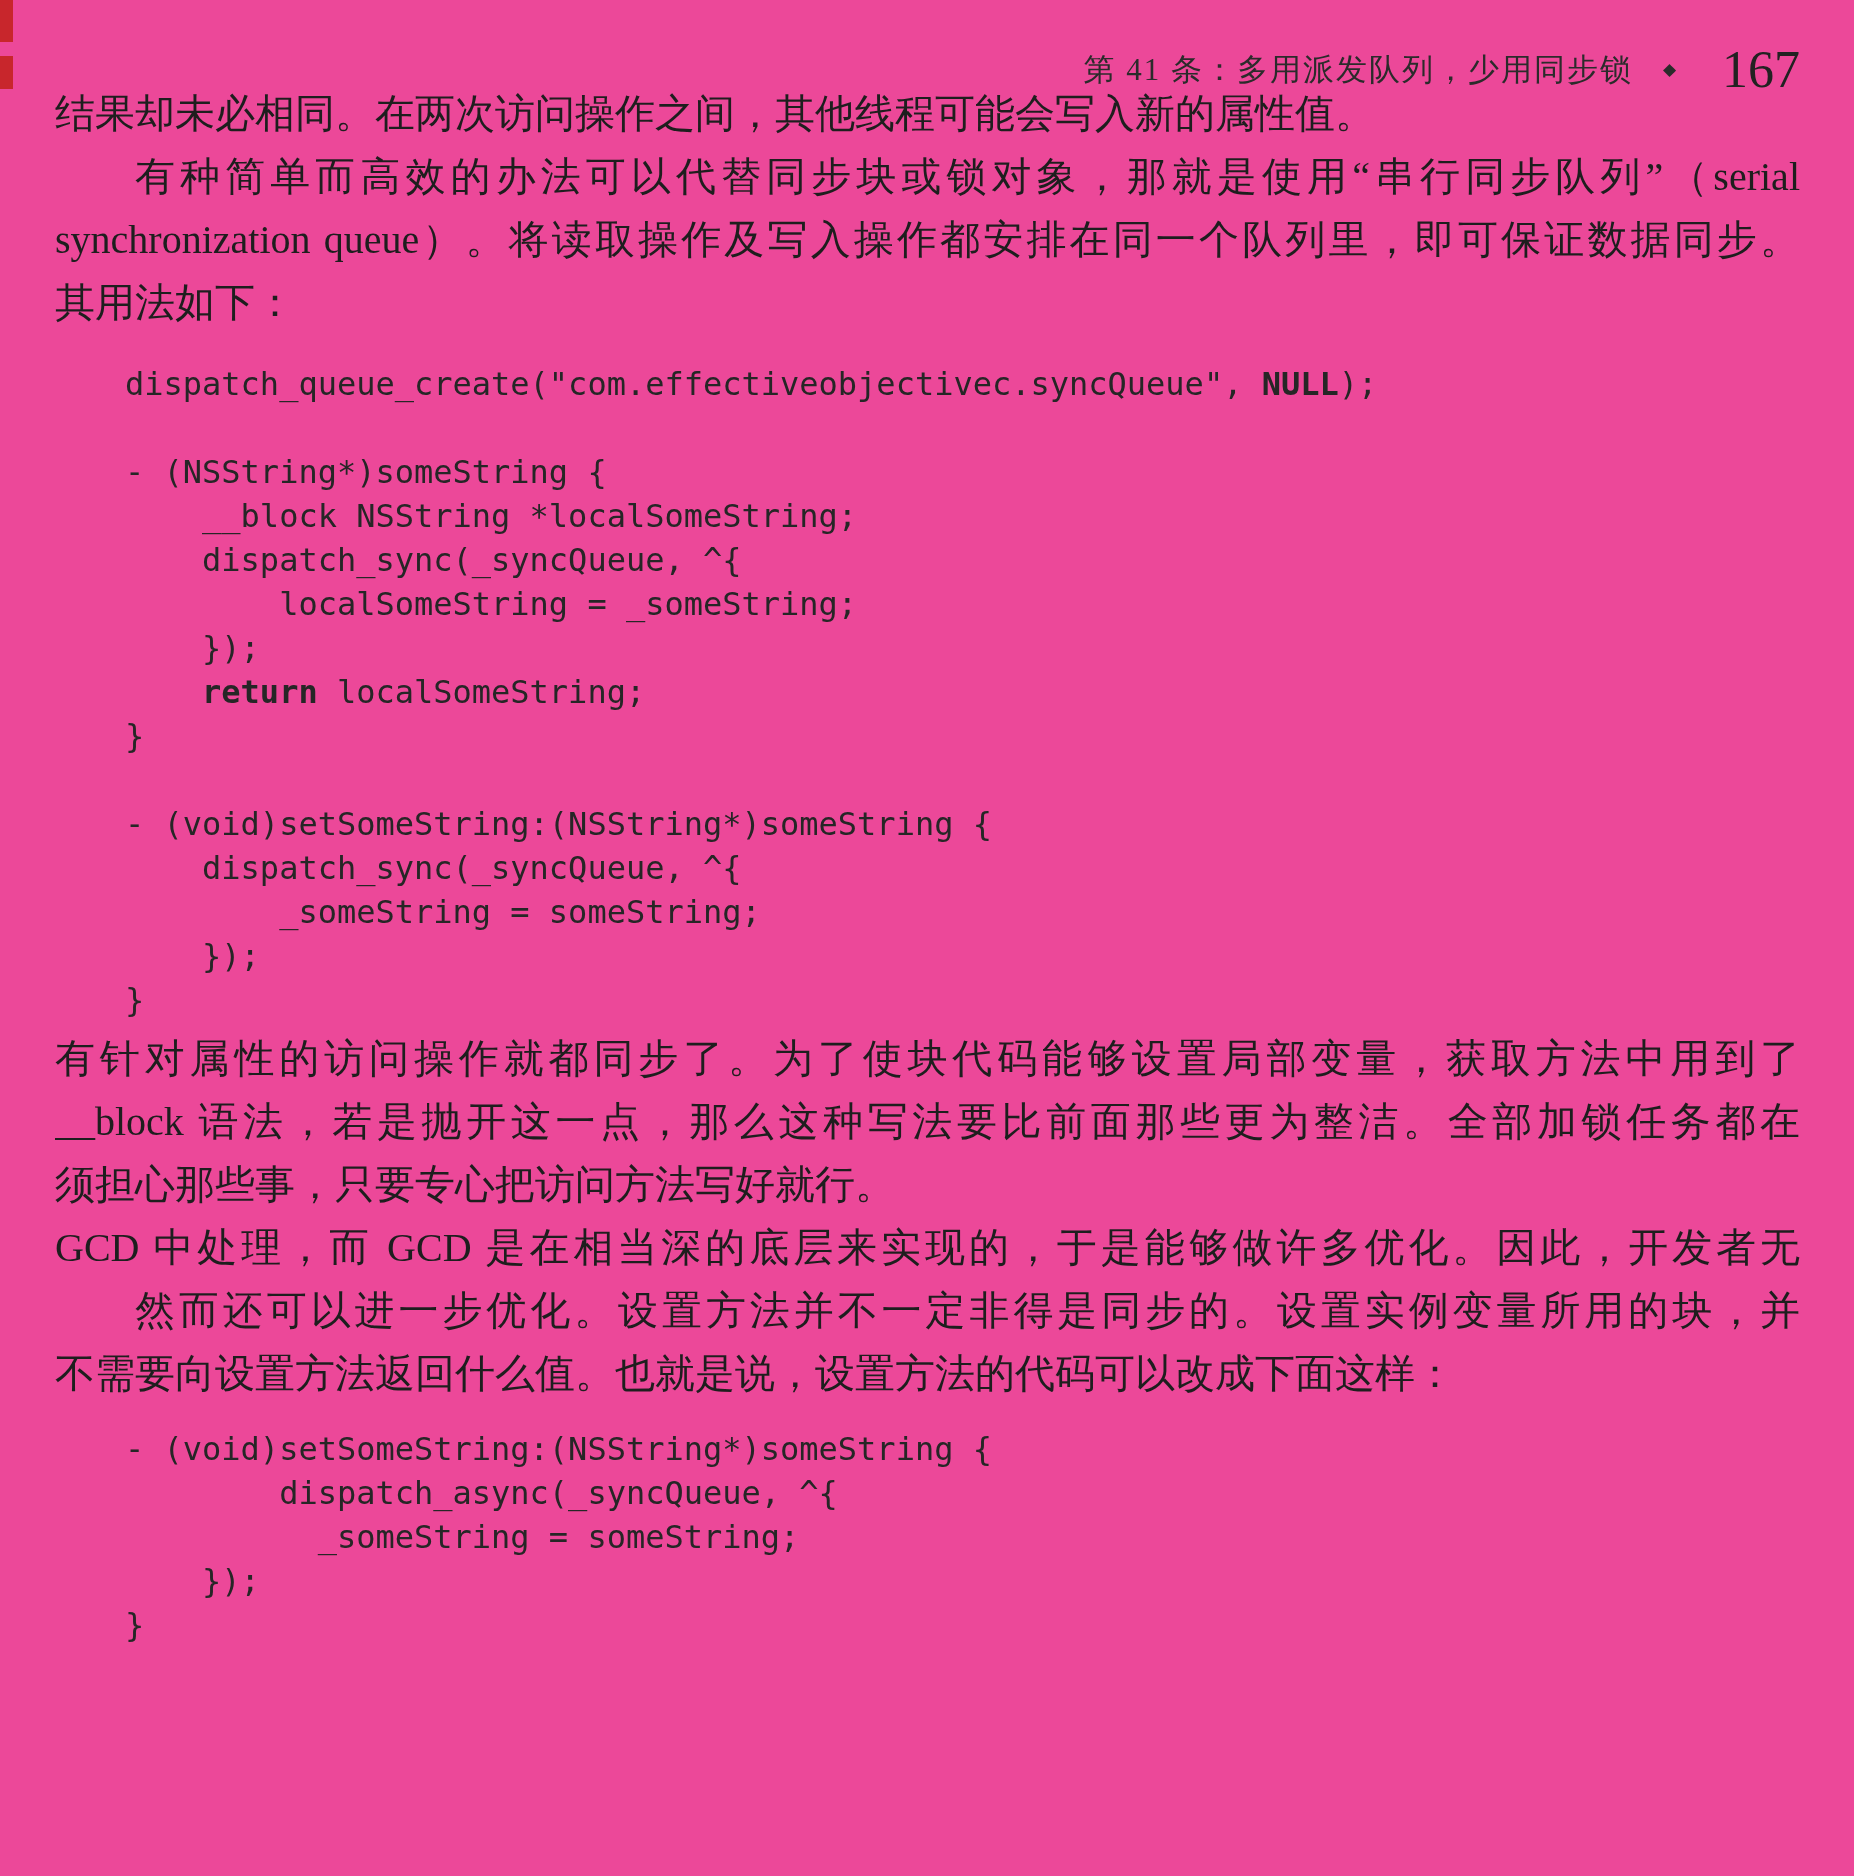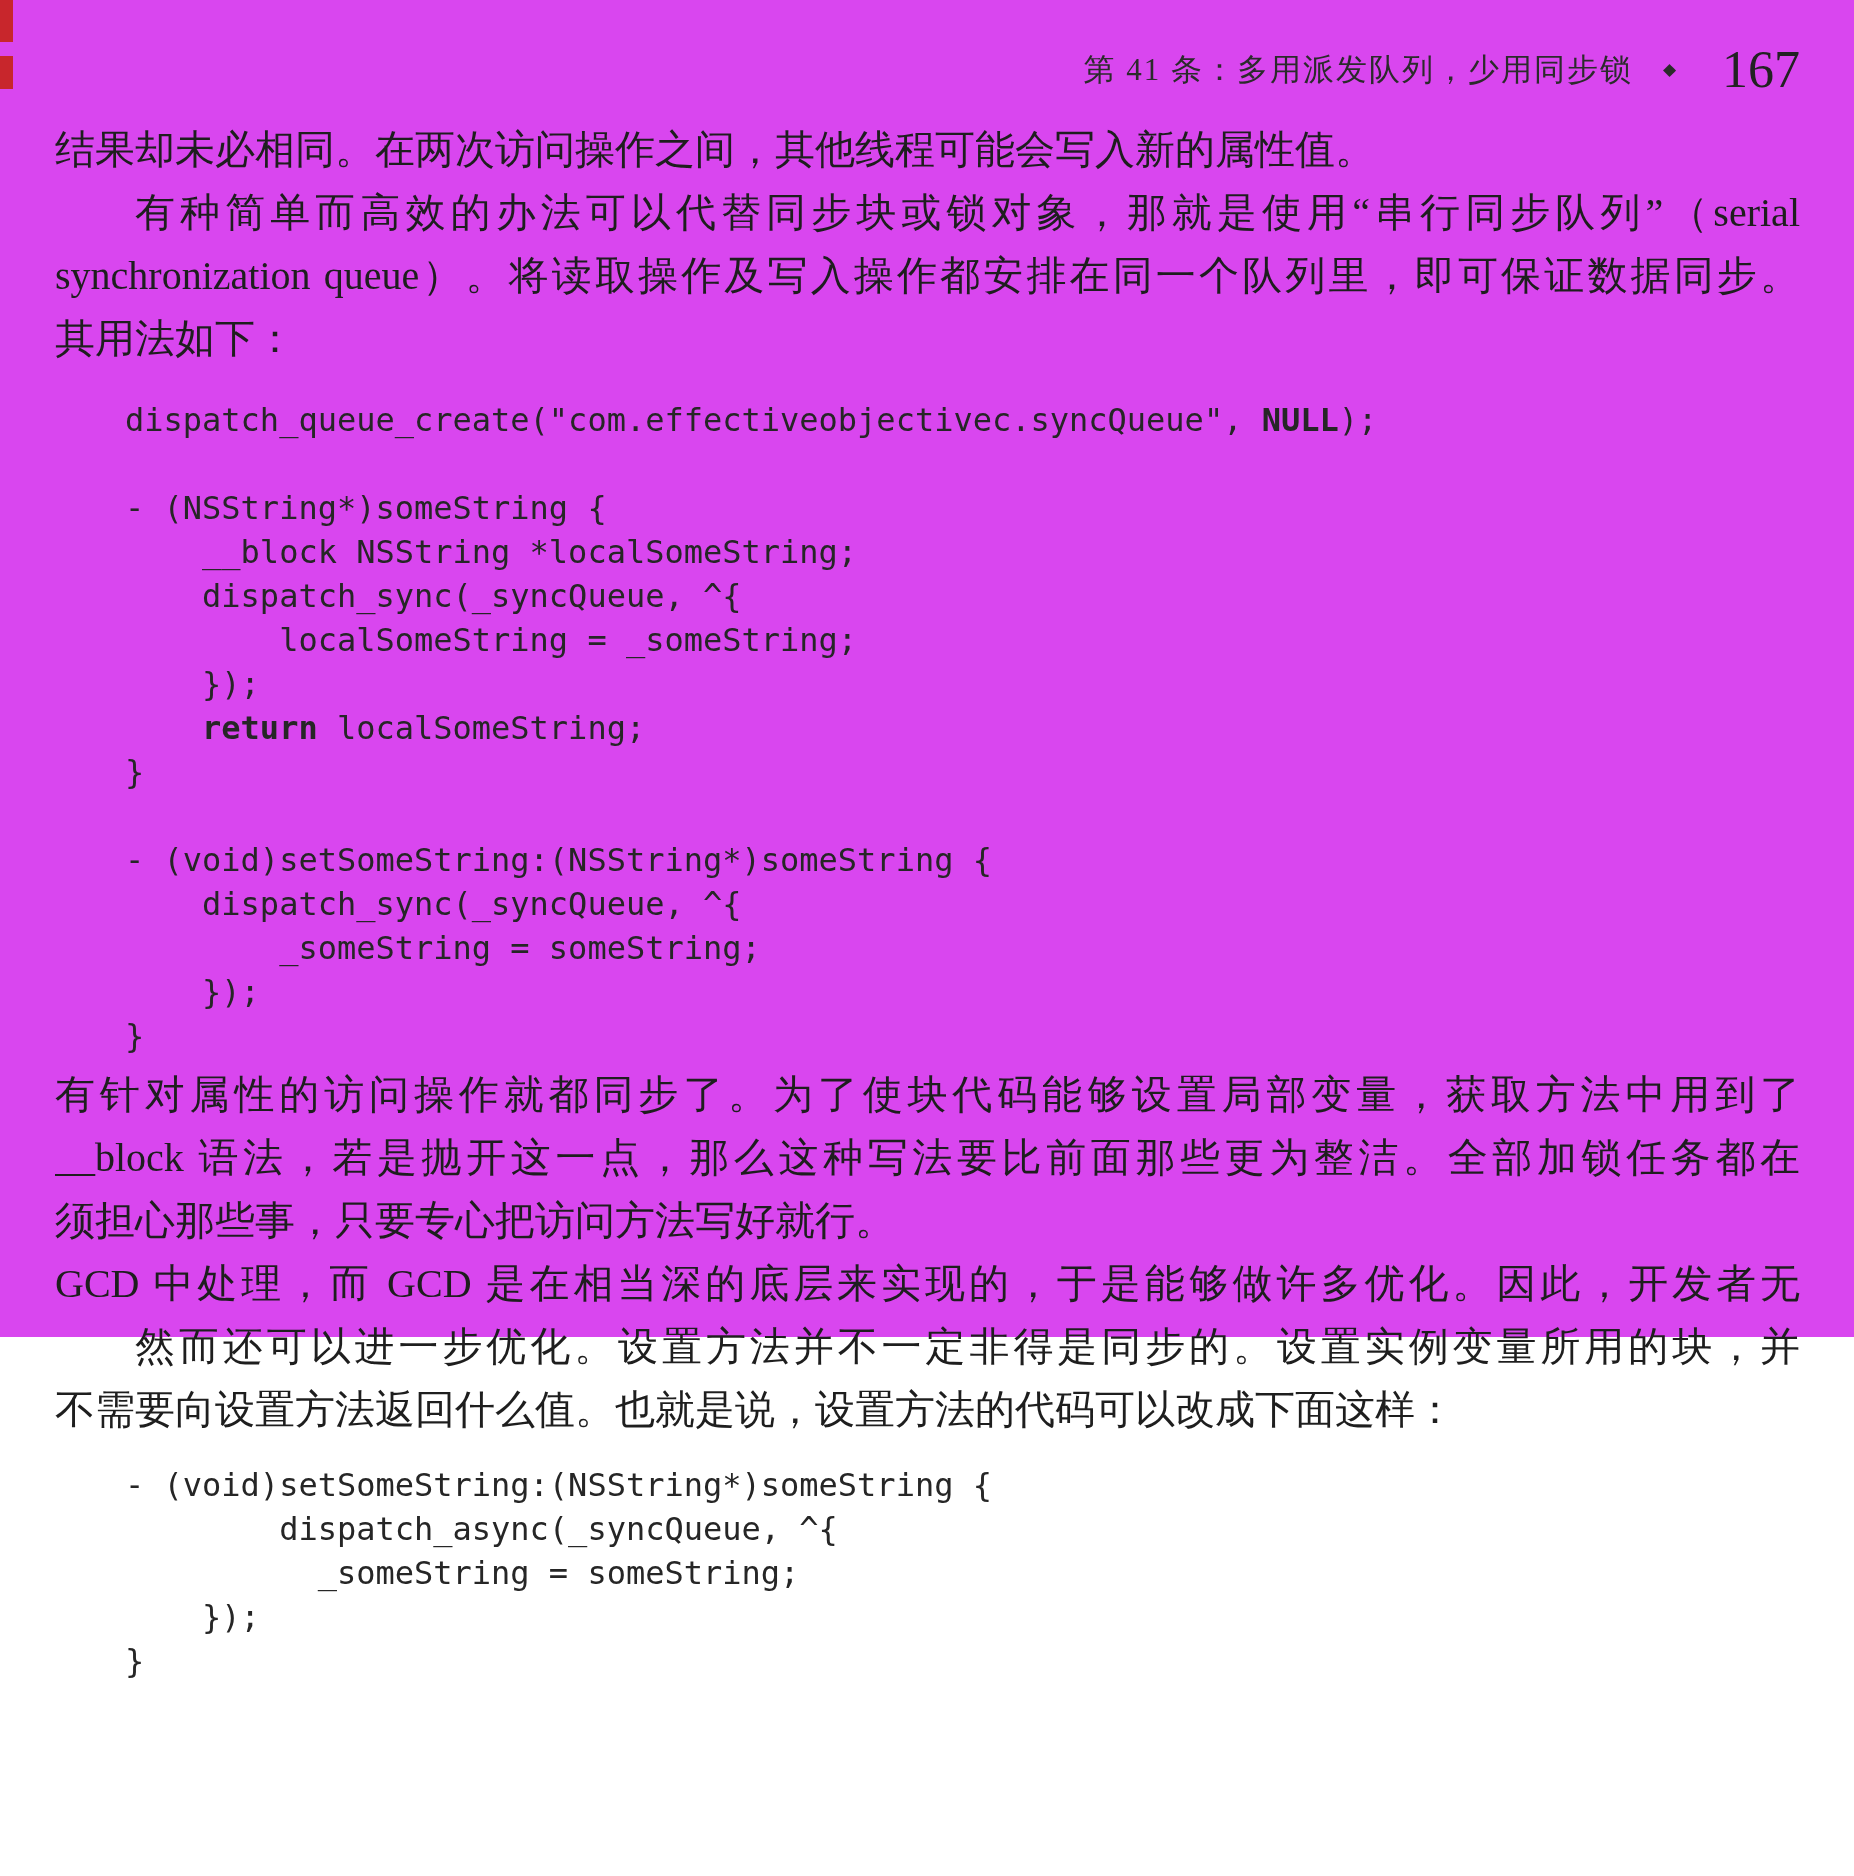--- a/index.html
+++ b/index.html
@@ -4,22 +4,22 @@
 <style>
   html, body { margin: 0; padding: 0; }
   body {
     width: 1854px; height: 1876px;
     background: #ffffff;
     overflow: hidden;
     font-family: "Liberation Serif", "DejaVu Serif", serif;
   }
   .page {
     position: relative;
-    width: 1854px; height: 1337px;
-    background: #d946ef;
+    width: 1854px; height: 1876px;
+    background: #ec4899;
     color: #1e1e1e;
   }
   
   .redmark {
     position: absolute; left: 0; width: 13px;
     background: #c8262c;
   }
   .redmark.rm1 { top: 0; height: 42px; }
   .redmark.rm2 { top: 56px; height: 33px; }
 
@@ -32,21 +32,21 @@
   }
   .header-title { font-size: 31px; letter-spacing: 2px; white-space: nowrap; }
   .header-diamond { font-size: 17px; margin-left: 30px; }
   .header-page { font-size: 52px; margin-left: 46px; color: #222; }
 
   
   .main {
     position: absolute;
     left: 55px; top: 0;
     width: 1745px;
-    padding-top: 118px;
+    padding-top: 82px;
   }
   .para { }
   .line {
     height: 63px; line-height: 63px;
     font-size: 40px;
     white-space: nowrap;
   }
   .jline {
     white-space: normal;
     text-align: justify;

